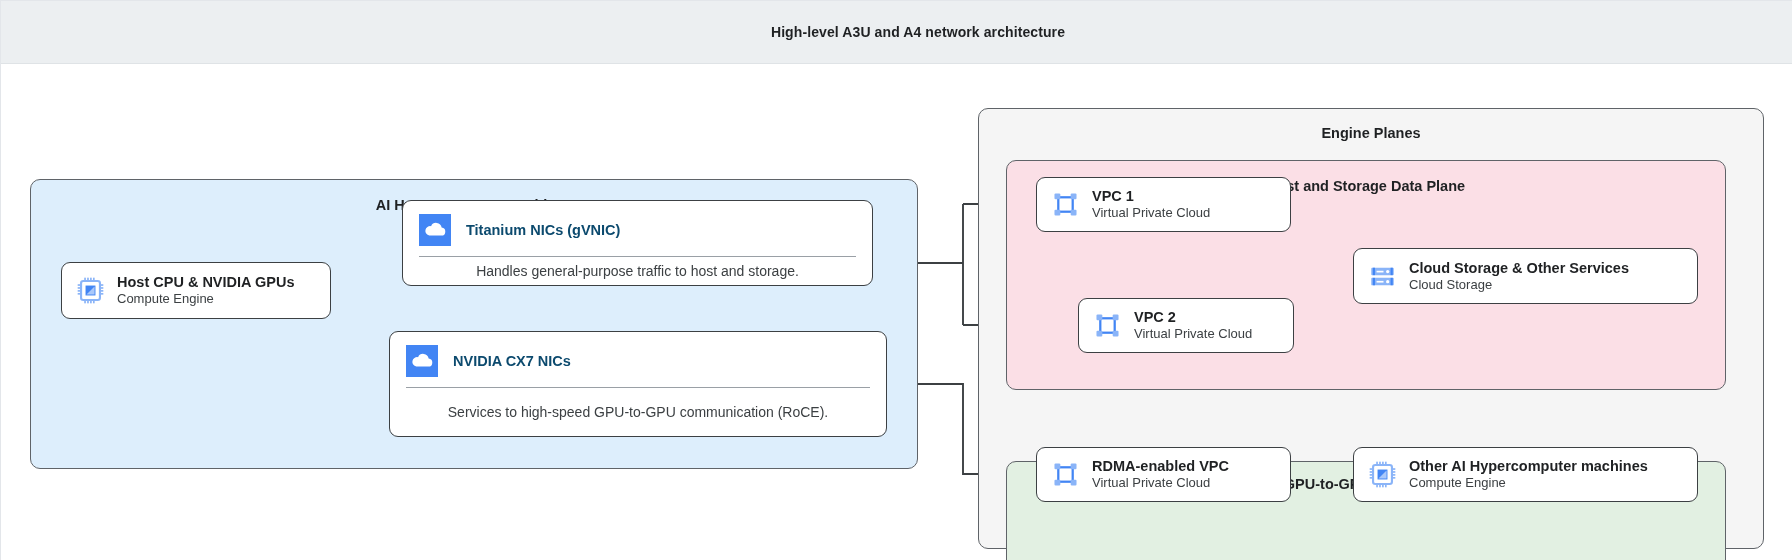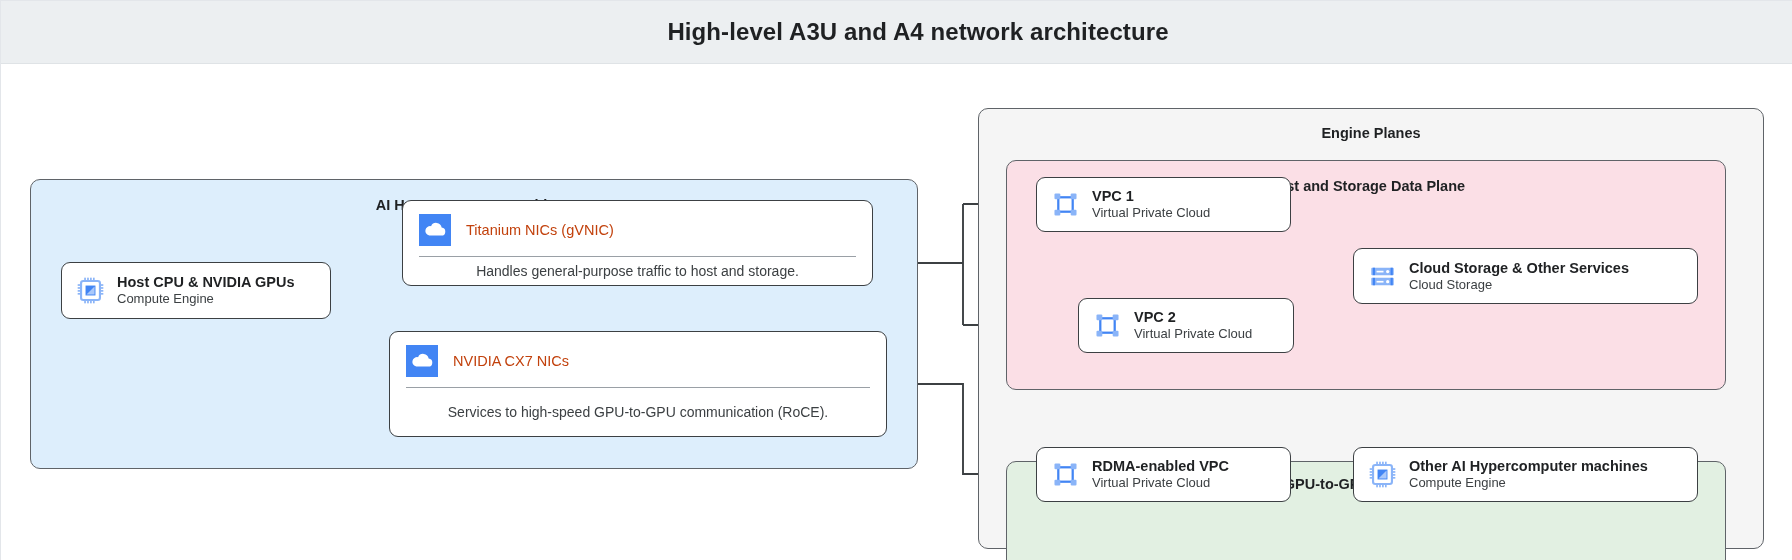--- a/index.html
+++ b/index.html
@@ -15,21 +15,21 @@
   #root{position:relative;width:1792px;height:560px;box-sizing:border-box;border:1px solid #e3e6ea;}
 
   
   .header{
     position:absolute;left:0;top:0;width:1792px;height:63px;
     background:#eceff1;
     border-bottom:1px solid #dfe3e6;
     display:flex;align-items:center;justify-content:center;
     box-sizing:border-box;
   }
-  .header-title{font-size:24px;font-weight:bold;color:#1f2123;letter-spacing:.1px;margin-left:42px;}
+  .header-title{font-size:14px;font-weight:bold;color:#1f2123;letter-spacing:.1px;margin-left:42px;}
 
   
   .canvas{position:absolute;left:0;top:63px;width:1792px;height:496px;background:#fff;}
 
   
   .wires{position:absolute;left:0;top:0;width:1792px;height:496px;pointer-events:none;}
 
   
   .group{position:absolute;box-sizing:border-box;border:1.6px solid #5f6368;border-radius:10px;}
   .group-title{
@@ -59,21 +59,21 @@
   .card-title{font-size:14.5px;font-weight:bold;color:#1f2123;}
   .card-sub{font-size:13px;color:#3c4043;}
 
   
   .panel{
     position:absolute;box-sizing:border-box;
     background:#ffffff;border:1.6px solid #3c4043;border-radius:9px;
     display:flex;flex-direction:column;
   }
   .panel-head{display:flex;align-items:center;gap:15px;padding:13px 16px 10px 16px;}
-  .panel-title{font-size:14.5px;font-weight:normal;color:#c2410c;}
+  .panel-title{font-size:14.5px;font-weight:bold;color:#0c4a6e;}
   .panel-rule{height:1.4px;background:#9aa0a6;margin:0 16px;}
   .panel-cap{
     flex:1;display:flex;align-items:center;justify-content:center;
     font-size:14px;color:#3c4043;padding:0 14px;text-align:center;
   }
 
   
   .icon{flex:0 0 auto;display:block;}
 </style>
 </head>

